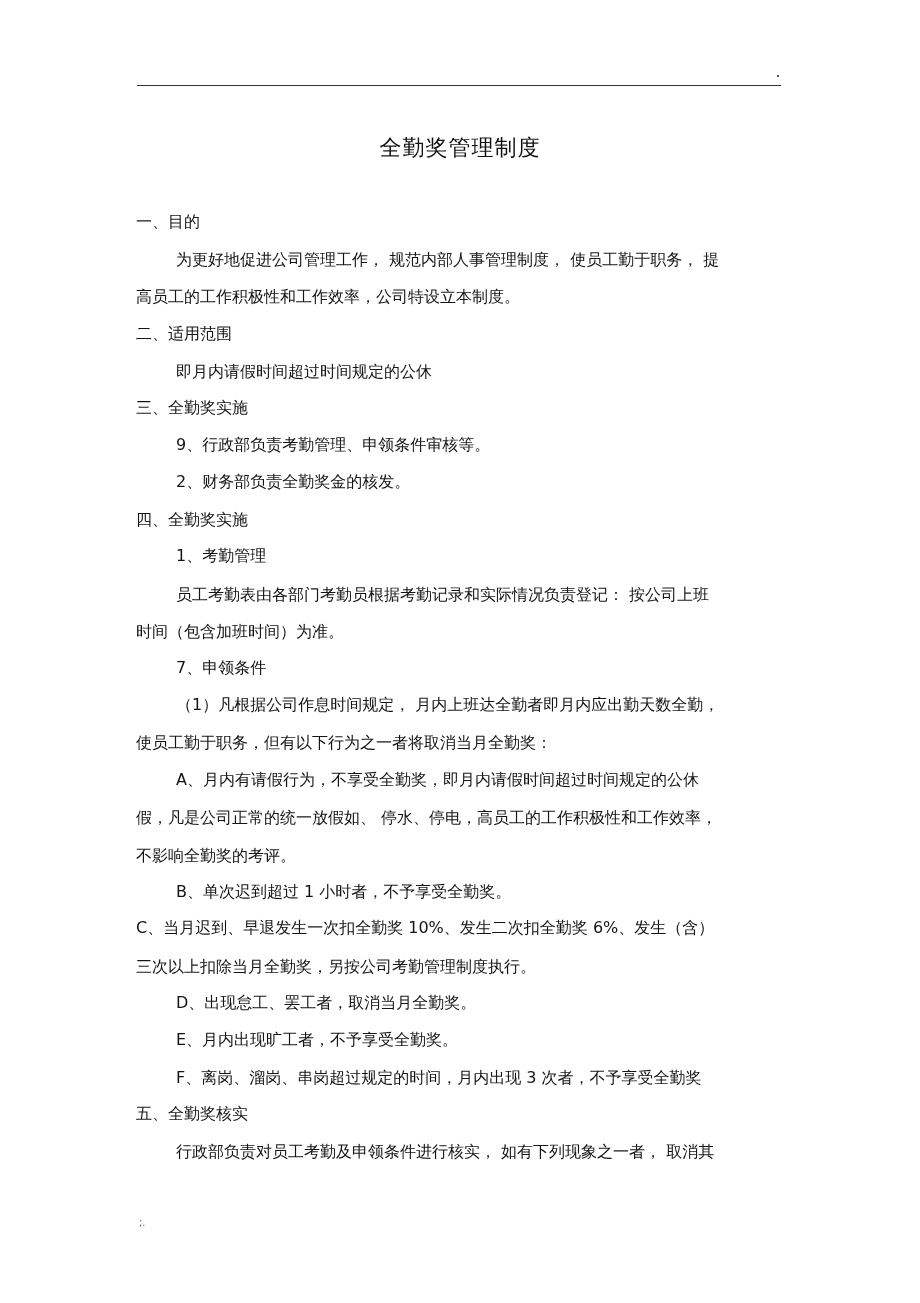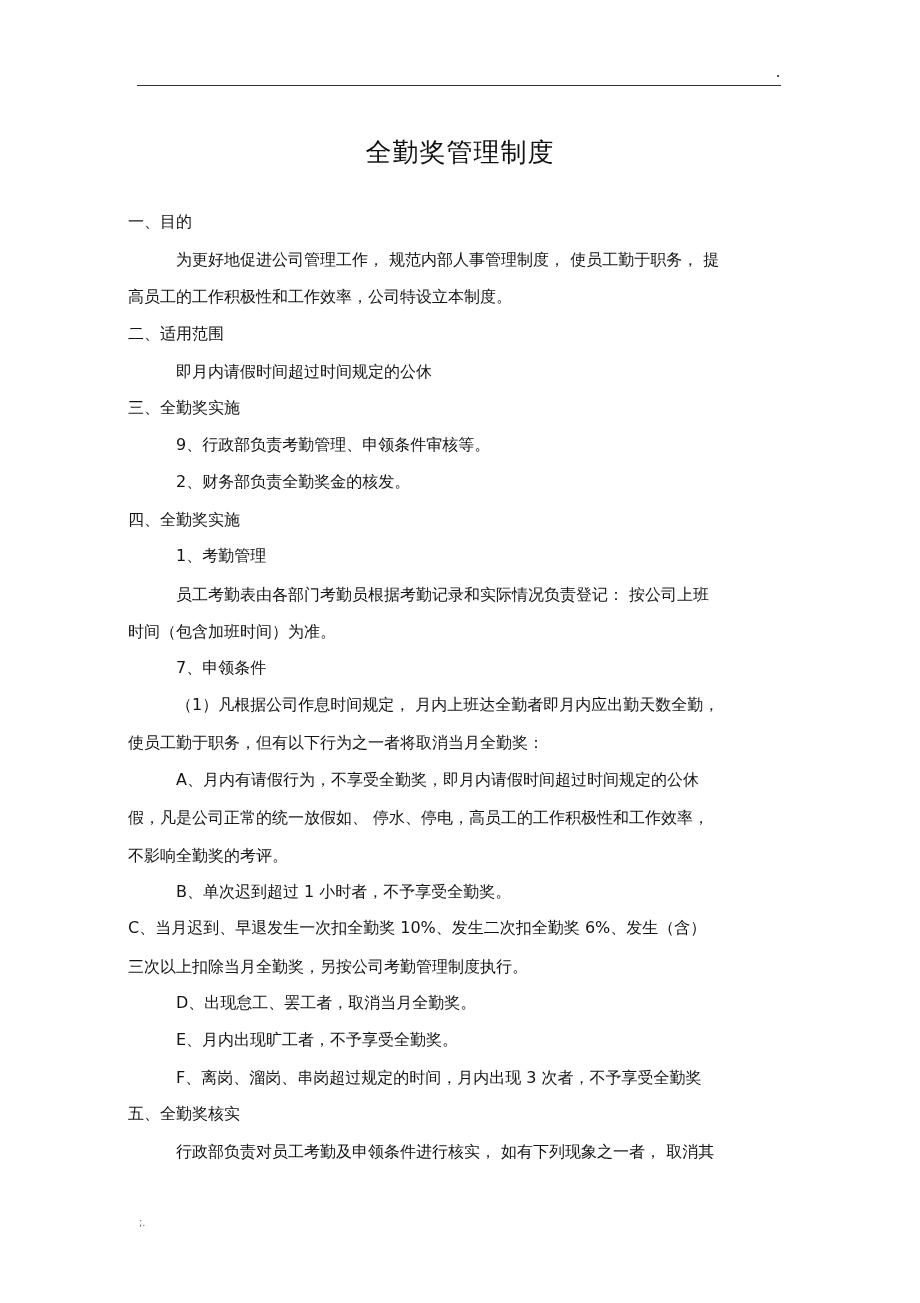--- a/index.html
+++ b/index.html
@@ -11,26 +11,26 @@
     .header-dot {
       position: absolute; left: 777px; top: 75px;
       width: 2px; height: 2px; background: #555;
     }
     .header-rule {
       position: absolute; left: 137px; top: 85px;
       width: 644px; height: 1px; background: #333;
     }
     .title {
       position: absolute; left: 0; top: 118px; width: 920px;
-      text-align: center; font-size: 26px; letter-spacing: 1px;
+      text-align: center; font-size: 22px; letter-spacing: 1px;
       font-family: "DejaVu Sans", "Liberation Sans", sans-serif;
       font-weight: normal; color: #111;
     }
     .line {
-      position: absolute; left: 128px; width: 645px;
+      position: absolute; left: 136px; width: 645px;
       font-size: 16px; line-height: 20px; white-space: nowrap;
       font-family: "DejaVu Sans", "Liberation Sans", sans-serif;
       color: #141414;
     }
     .ind { left: 176px; }
     .footer-mark {
       position: absolute; left: 139px; top: 1217px;
       font-size: 10px; color: #666;
       font-family: "DejaVu Sans", sans-serif;
     }

